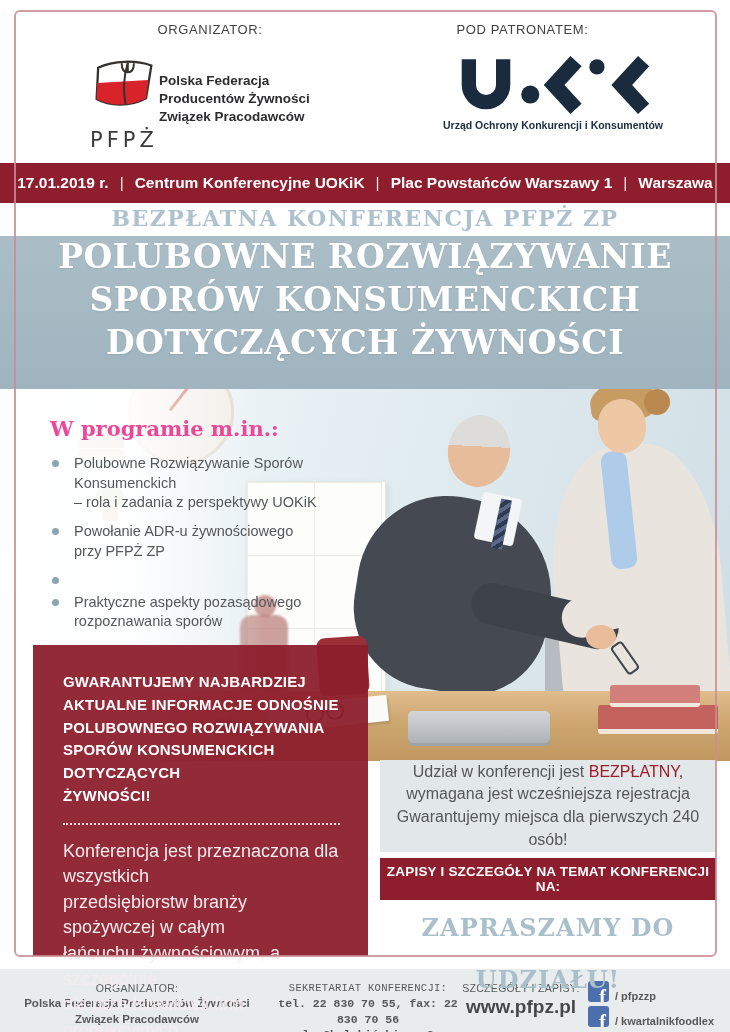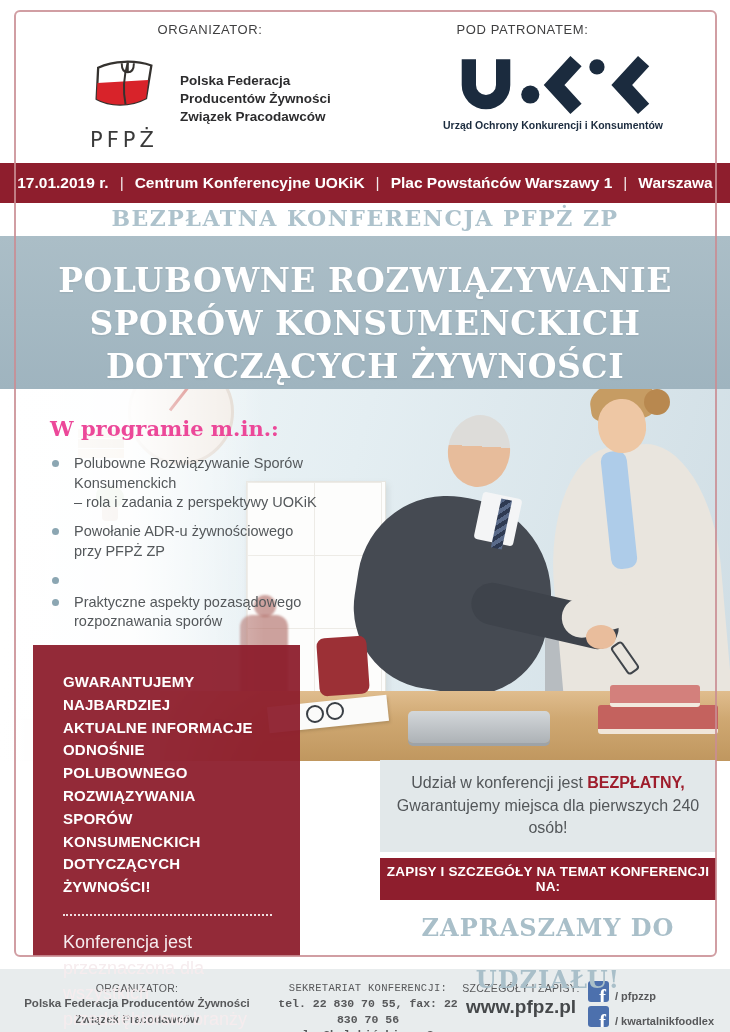--- a/index.html
+++ b/index.html
@@ -18,21 +18,21 @@
 
   
   .hdr-label { position:absolute; top:22px; font-size:13px; letter-spacing:.6px;
     color:#3f3f40; text-align:center; z-index:5; }
   .hdr-label.org { left:60px; width:300px; }
   .hdr-label.pat { left:375px; width:295px; }
 
   .pfpz-logo { position:absolute; left:86px; top:50px; width:76px; text-align:center; z-index:5; }
   .pfpz-abbr { font-size:21px; letter-spacing:4px; color:#3a3a3a; margin-top:2px;
     font-family:"DejaVu Sans", sans-serif; }
-  .pfpz-name { position:absolute; left:180px; top:72px; width:190px; z-index:5;
+  .pfpz-name { position:absolute; left:159px; top:72px; width:190px; z-index:5;
     font-weight:bold; font-size:13.5px; line-height:1.32; color:#2c2c2e; }
 
   .uokik-logo { position:absolute; left:456px; top:55px; z-index:5; }
   .uokik-caption { position:absolute; left:417px; top:119px; width:272px; text-align:center;
     font-weight:bold; font-size:10.5px; color:#1b2b3e; z-index:5; }
 
   
   .info-bar {
     position:absolute; left:0; top:163px; width:730px; height:40px; background:#8e1e2d;
     display:flex; align-items:center; justify-content:center;
@@ -42,21 +42,21 @@
 
   
   .kicker {
     position:absolute; left:0; top:205px; width:730px; height:30px; text-align:center;
     font-family:"DejaVu Serif", serif; font-weight:bold; font-size:22px;
     letter-spacing:1.5px; color:#adc2cc; z-index:5;
   }
   .title-band {
     position:absolute; left:0; top:236px; width:730px; height:153px;
     background:linear-gradient(180deg,#abbec7 0%,#9fb4bf 100%); z-index:4;
-    display:flex; align-items:flex-end; justify-content:center;
+    display:flex; align-items:flex-start; justify-content:center;
   }
   .title-band .title {
     font-family:"DejaVu Serif", serif; font-weight:bold; font-size:33px;
     line-height:1.3; color:#ffffff; text-align:center; letter-spacing:.5px;
     text-shadow:0 1px 2px rgba(0,0,0,.08);
   }
 
   
   .photo { position:absolute; left:0; top:389px; width:730px; height:372px; z-index:1; overflow:hidden;
     background:linear-gradient(105deg,#f4f9fa 0%,#e4eef2 45%,#cfdde4 100%); }
@@ -122,35 +122,35 @@
   
   .program { position:absolute; left:50px; top:416px; width:342px; z-index:20; }
   .program-heading { font-family:"DejaVu Serif", serif; font-weight:bold; font-size:21px; color:#ec4899; }
   .program-list { margin-top:13px; }
   .program-item { display:flex; margin-bottom:9px; }
   .dot { flex:0 0 auto; width:7px; height:7px; border-radius:50%; background:#8ba6b2; margin:6px 15px 0 2px; }
   .program-item .txt { font-size:14.5px; line-height:1.36; color:#54585b; }
 
   
   .guarantee {
-    position:absolute; left:33px; top:645px; width:267px; height:311px;
+    position:absolute; left:33px; top:645px; width:335px; height:311px;
     background:rgba(140,29,44,.94); z-index:10; box-sizing:border-box; padding:26px 28px 0 30px;
   }
   .guarantee .headline { color:#ffffff; font-weight:bold; font-size:15px; line-height:1.52;
     letter-spacing:.2px; }
   .guarantee .dots { border:none; border-top:2px dotted rgba(255,255,255,.85); margin:15px 0 14px 0; }
   .guarantee .desc { color:#f6ecee; font-size:18px; line-height:1.42; }
 
   
   .reg-box {
     position:absolute; left:380px; top:760px; width:336px; height:92px; background:#e2e8ea; z-index:20;
     display:flex; flex-direction:column; align-items:center; justify-content:center;
     font-size:16px; color:#53575a; line-height:1.42; text-align:center;
   }
-  .reg-box .hl { font-weight:bold; color:#9e1d2c; }
+  .reg-box .hl { font-weight:normal; color:#9e1d2c; }
   .signup-bar {
     position:absolute; left:380px; top:858px; width:336px; height:42px; background:#8e1e2d; z-index:20;
     display:flex; flex-direction:row; align-items:center; justify-content:center;
     color:#ffffff; font-weight:bold; text-align:center;
   }
   .signup-bar .l1 { font-size:13.5px; letter-spacing:.2px; }
   .signup-bar .l2 { font-size:15px; margin-top:2px; }
   .invitation {
     position:absolute; left:380px; top:902px; width:336px; height:52px; z-index:20;
     font-family:"DejaVu Serif", serif; font-weight:bold; font-size:24px; letter-spacing:1px;
@@ -308,20 +308,21 @@
 dla przedstawicieli firm produkcyjnych
 i handlowych, osób odpowiedzialnych
 za rozwój firmy, relacje z konsumentami oraz
 działów reklamacyjnych i działów prawnych.</div>
   </div>
 
   <div class="reg-box">
     <div>
       <span>Udział w konferencji jest </span><span class="hl">BEZPŁATNY,</span>
     </div>
+    <div>wymagana jest wcześniejsza rejestracja</div>
     <div>Gwarantujemy miejsca dla pierwszych 240 osób!</div>
   </div>
 
   <div class="signup-bar">
     <div class="l1">ZAPISY I SZCZEGÓŁY NA TEMAT KONFERENCJI NA:</div>
   </div>
 
   <div class="invitation">ZAPRASZAMY DO UDZIAŁU!</div>
 
   <div class="footer">

